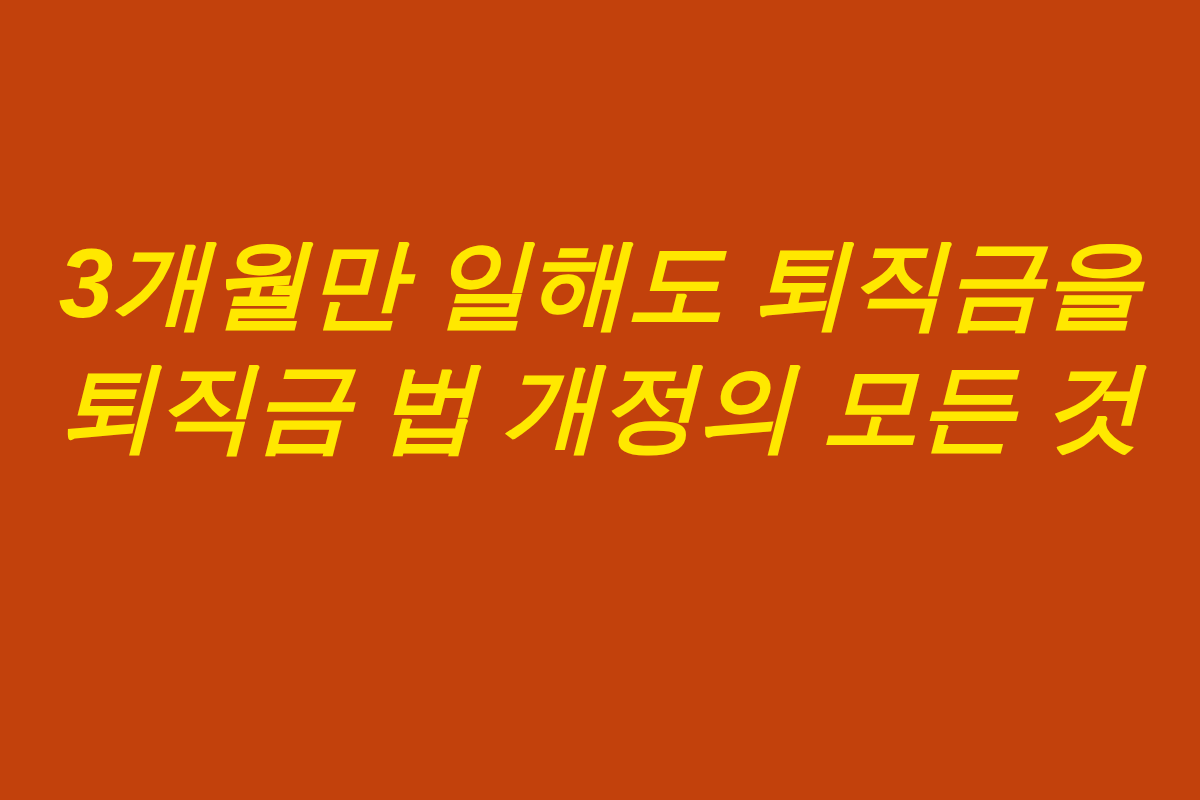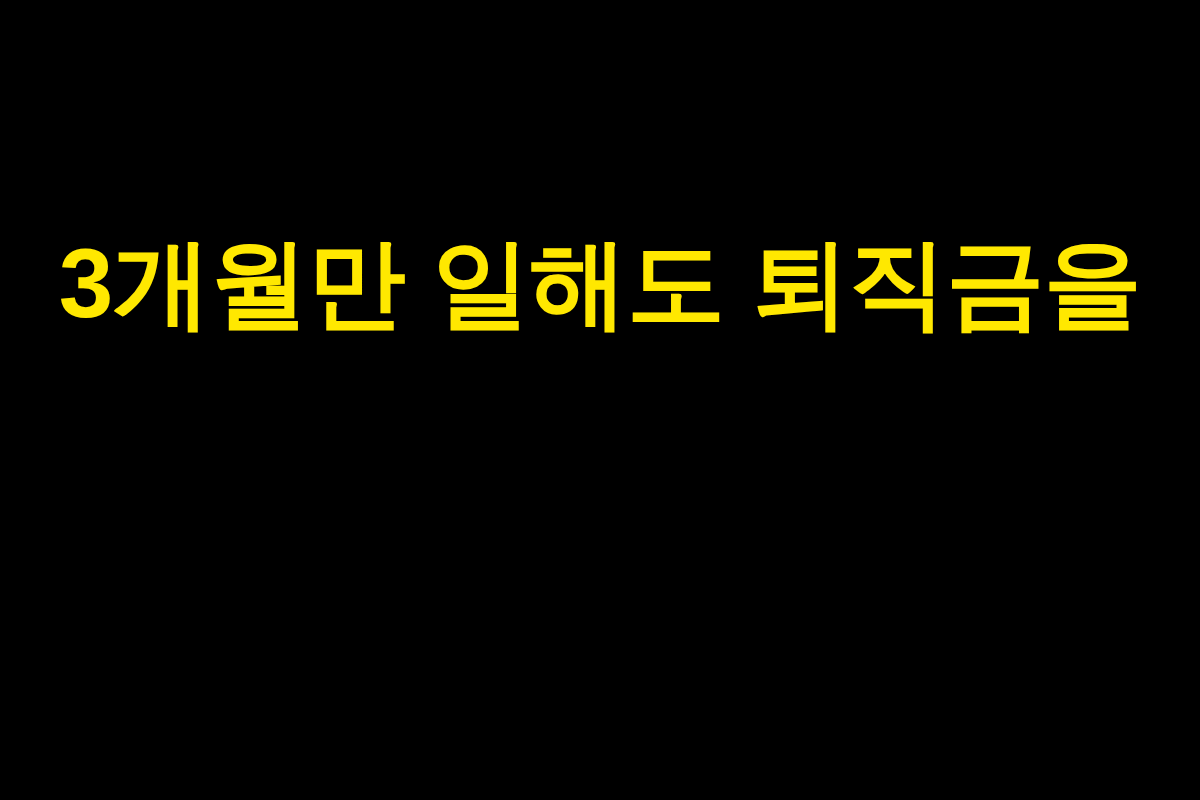--- a/index.html
+++ b/index.html
@@ -63,23 +63,24 @@
   }
 
   .headline-line.line-3 {
     transform: scaleX(1.0);
     transform-origin: center center;
   }
 </style>
 </head>
 <body>
 
-<div class="banner" style="background: #000000;">
+<div class="banner" style="background: #c2410c; font-style: italic;">
 
   <div class="headline-block">
 
     <div class="headline-line line-1" style="color: rgb(255, 232, 0);">3개월만 일해도 퇴직금을</div>
 
 
+    <div class="headline-line line-3" style="color: rgb(255, 232, 0);">퇴직금 법 개정의 모든 것</div>
 
   </div>
 
 </div>
 
 </body></html>

